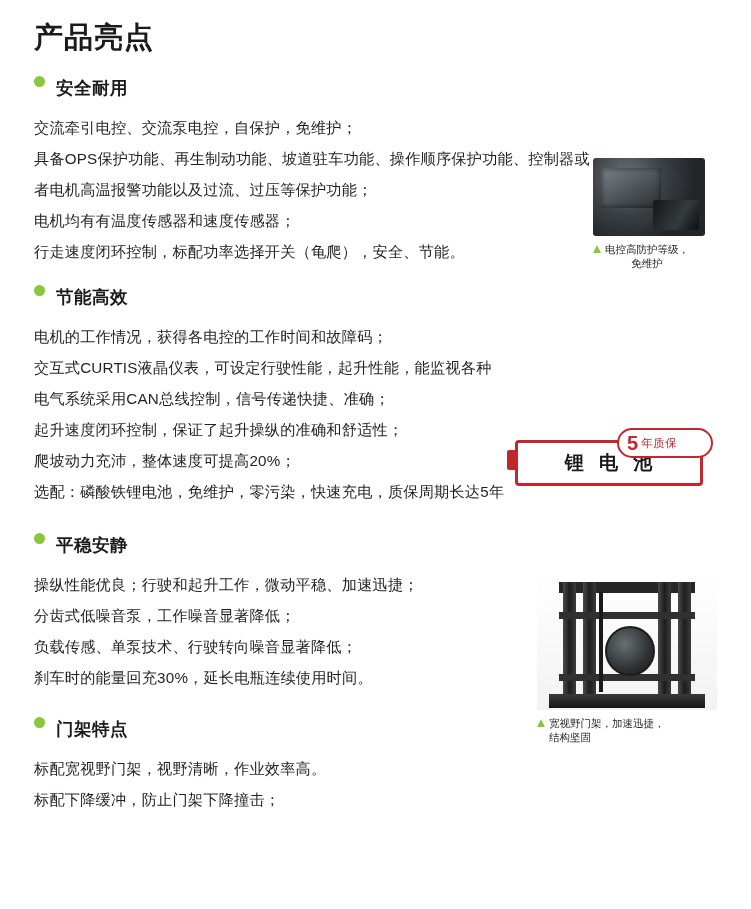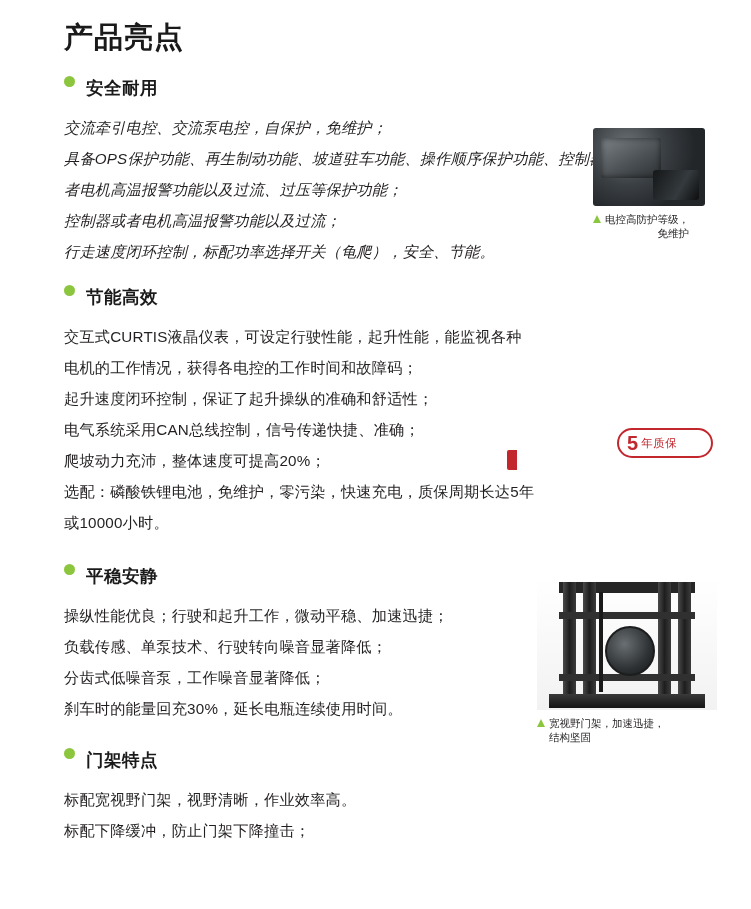--- a/index.html
+++ b/index.html
@@ -13,21 +13,21 @@
     font-family: "Liberation Sans", "DejaVu Sans", sans-serif;
     color: #231f20;
     position: relative;
     overflow: hidden;
   }
   .page {
     position: relative;
     width: 751px;
     height: 758px;
     box-sizing: border-box;
-    padding: 22px 40px 0 64px;
+    padding: 22px 40px 0 34px;
   }
   .page-title {
     font-size: 29px;
     font-weight: bold;
     letter-spacing: 1px;
     color: #1a1a1a;
     margin: 0 0 22px 0;
     line-height: 1.1;
   }
   .section {
@@ -55,30 +55,30 @@
   }
   .body-lines {
     font-size: 15.2px;
     line-height: 31px;
     color: #231f20;
     letter-spacing: 0.2px;
   }
   .body-lines .line {
     white-space: nowrap;
   }
-  .sec-safety .body-lines { width: 560px; font-style: italic; }
+  .sec-safety .body-lines { width: 560px; }
   .sec-safety .body-lines .line { white-space: normal; }
 
   
   .fig-controller {
     position: absolute;
     right: 0px;
-    top: 52px;
+    top: 82px;
     width: 118px;
-    text-align: right;
+    text-align: center;
   }
   .photo-controller {
     width: 112px;
     height: 78px;
     background:
       radial-gradient(circle at 30% 25%, #6e7377 0%, #3b4044 38%, #232629 70%),
       linear-gradient(160deg, #4a4f53 0%, #1d2022 100%);
     border-radius: 3px;
     position: relative;
     overflow: hidden;
@@ -254,21 +254,21 @@
   <h1 class="page-title">产品亮点</h1>
 
   <div class="section sec-safety">
     <div class="section-head">
       <span class="bullet-dot"></span>
       <span class="section-title">安全耐用</span>
     </div>
     <div class="body-lines">
       <div class="line">交流牵引电控、交流泵电控，自保护，免维护；</div>
       <div class="line">具备OPS保护功能、再生制动功能、坡道驻车功能、操作顺序保护功能、控制器或者电机高温报警功能以及过流、过压等保护功能；</div>
-      <div class="line">控制器或者电机高温报警功能以及过流；</div>
+      <div class="line">电机均有有温度传感器和速度传感器；</div>
       <div class="line">行走速度闭环控制，标配功率选择开关（龟爬），安全、节能。</div>
     </div>
 
     <div class="fig-controller">
       <div class="photo-controller"></div>
       <div class="fig-caption">
         <span class="tri"></span>
         <span>
           <span>电控高防护等级，</span><br>
           <span>免维护</span>
@@ -276,47 +276,49 @@
       </div>
     </div>
   </div>
 
   <div class="section sec-efficiency">
     <div class="section-head">
       <span class="bullet-dot"></span>
       <span class="section-title">节能高效</span>
     </div>
     <div class="body-lines">
+      <div class="line">电机的工作情况，获得各电控的工作时间和故障码；</div>
       <div class="line">交互式CURTIS液晶仪表，可设定行驶性能，起升性能，能监视各种</div>
-      <div class="line">电机的工作情况，获得各电控的工作时间和故障码；</div>
+      <div class="line">电气系统采用CAN总线控制，信号传递快捷、准确；</div>
       <div class="line">起升速度闭环控制，保证了起升操纵的准确和舒适性；</div>
-      <div class="line">电气系统采用CAN总线控制，信号传递快捷、准确；</div>
       <div class="line">爬坡动力充沛，整体速度可提高20%；</div>
       <div class="line">选配：磷酸铁锂电池，免维护，零污染，快速充电，质保周期长达5年</div>
-      <div class="line">或10000小时。</div>
     </div>
   </div>
 
   <div class="battery-badge">
     <div class="batt-cap"></div>
+    <div class="batt-body">
+      <span class="batt-text">锂 电 池</span>
+    </div>
     <div class="warranty">
       <span class="num">5</span>
       <span class="txt">年质保</span>
     </div>
   </div>
 
   <div class="section sec-smooth" style="margin-top:26px;">
     <div class="section-head">
       <span class="bullet-dot"></span>
       <span class="section-title">平稳安静</span>
     </div>
     <div class="body-lines">
       <div class="line">操纵性能优良；行驶和起升工作，微动平稳、加速迅捷；</div>
+      <div class="line">分齿式低噪音泵，工作噪音显著降低；</div>
       <div class="line">负载传感、单泵技术、行驶转向噪音显著降低；</div>
-      <div class="line">分齿式低噪音泵，工作噪音显著降低；</div>
       <div class="line">刹车时的能量回充30%，延长电瓶连续使用时间。</div>
     </div>
   </div>
 
   <div class="section sec-mast" style="margin-top:24px;">
     <div class="section-head">
       <span class="bullet-dot"></span>
       <span class="section-title">门架特点</span>
     </div>
     <div class="body-lines">

